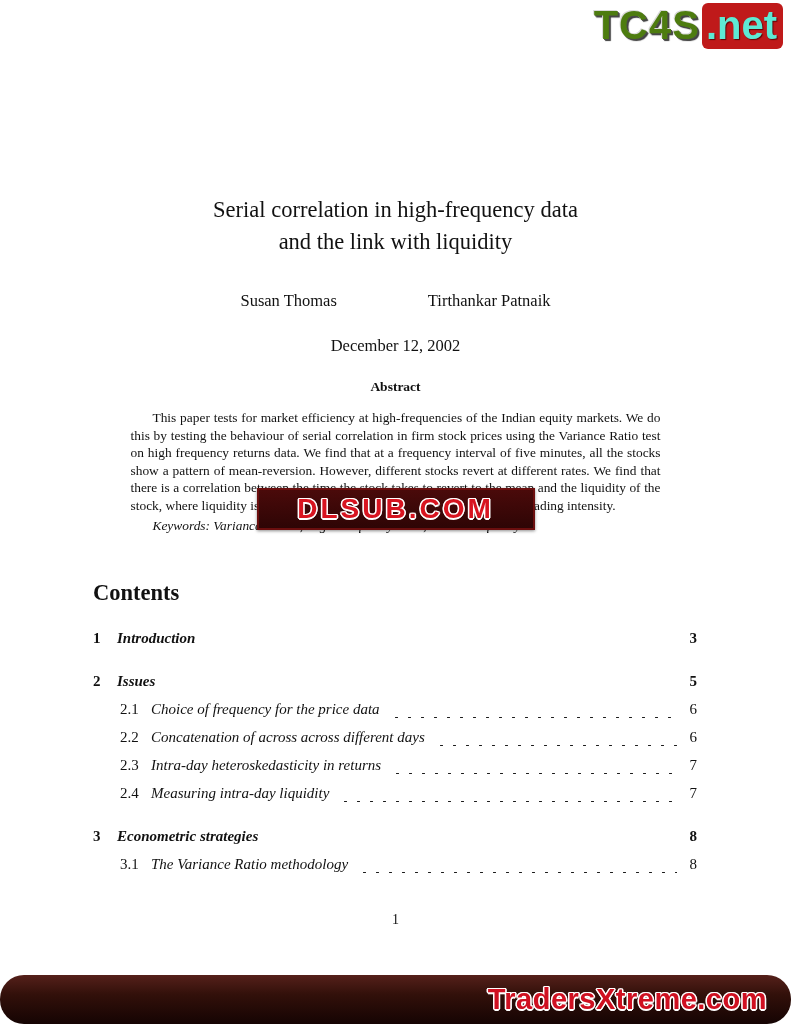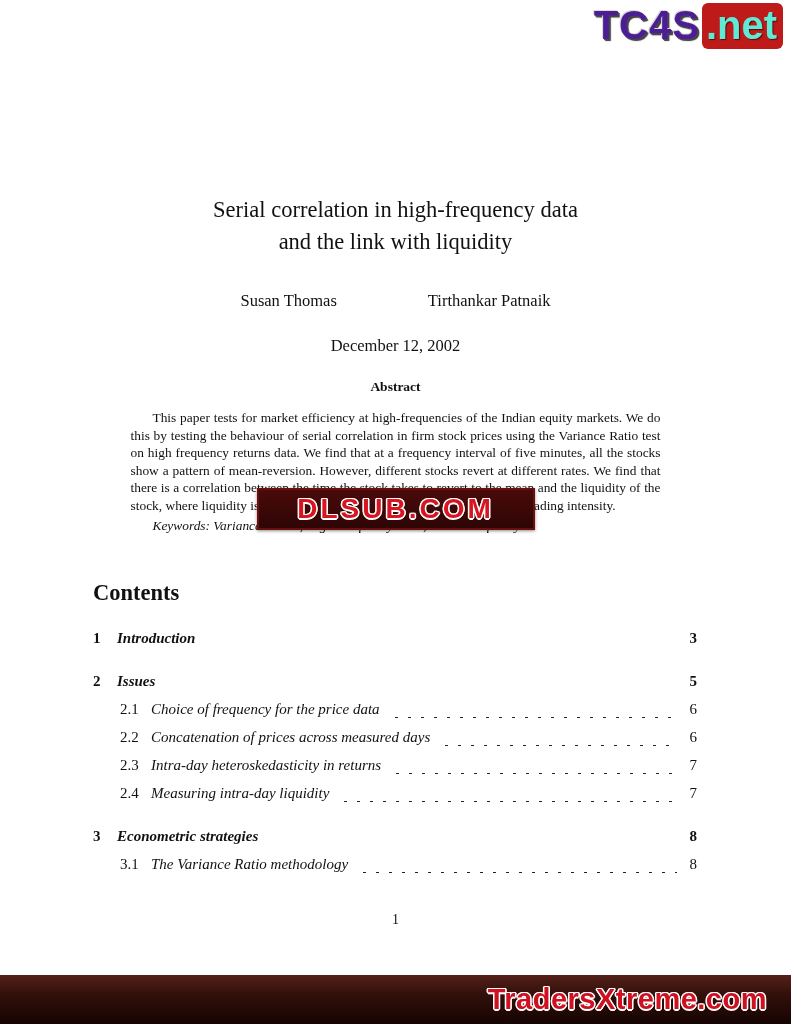--- a/index.html
+++ b/index.html
@@ -19,21 +19,21 @@
     position: absolute;
     top: 2px;
     right: 8px;
     font-family: "Liberation Sans", sans-serif;
     font-weight: bold;
     font-size: 40px;
     line-height: 46px;
     white-space: nowrap;
   }
   .logo-main {
-    color: #4c1d95;
+    color: #4d7c0f;
     letter-spacing: 1px;
     text-shadow: -1px -1px 0 #d9d9d9, 1px 1px 0 #4a4a4a, 2px 2px 1px #3a3a3a;
   }
   .logo-suffix {
     color: #5eead4;
     background: #bf1a1a;
     border-radius: 6px;
     padding: 0px 6px 2px 4px;
     margin-left: 2px;
     text-shadow: 1px 1px 1px #5a0606;
@@ -156,20 +156,21 @@
     bottom: 0;
     left: 0;
     width: 100%;
     height: 49px;
     background: linear-gradient(180deg, #55201a 0%, #32100a 40%, #150403 100%);
     display: flex;
     align-items: center;
     justify-content: flex-end;
     padding-right: 24px;
     box-sizing: border-box;
+    border-radius: 24px;
   }
   .bottom-banner span {
     font-family: "Liberation Sans", sans-serif;
     font-weight: bold;
     font-size: 29px;
     color: #cf1021;
     letter-spacing: 0.5px;
     text-shadow:
       -1.5px 0 0 #fff, 1.5px 0 0 #fff, 0 -1.5px 0 #fff, 0 1.5px 0 #fff,
       -1px -1px 0 #fff, 1px -1px 0 #fff, -1px 1px 0 #fff, 1px 1px 0 #fff;
@@ -226,21 +227,21 @@
 
     <div class="toc-row level2">
       <span class="toc-num">2.1</span>
       <span class="toc-label">Choice of frequency for the price data</span>
       <span class="leader"></span>
       <span class="toc-page">6</span>
     </div>
 
     <div class="toc-row level2">
       <span class="toc-num">2.2</span>
-      <span class="toc-label">Concatenation of prices across measured days</span>
+      <span class="toc-label">Concatenation of across across different days</span>
       <span class="leader"></span>
       <span class="toc-page">6</span>
     </div>
 
     <div class="toc-row level2">
       <span class="toc-num">2.3</span>
       <span class="toc-label">Intra-day heteroskedasticity in returns</span>
       <span class="leader"></span>
       <span class="toc-page">7</span>
     </div>

